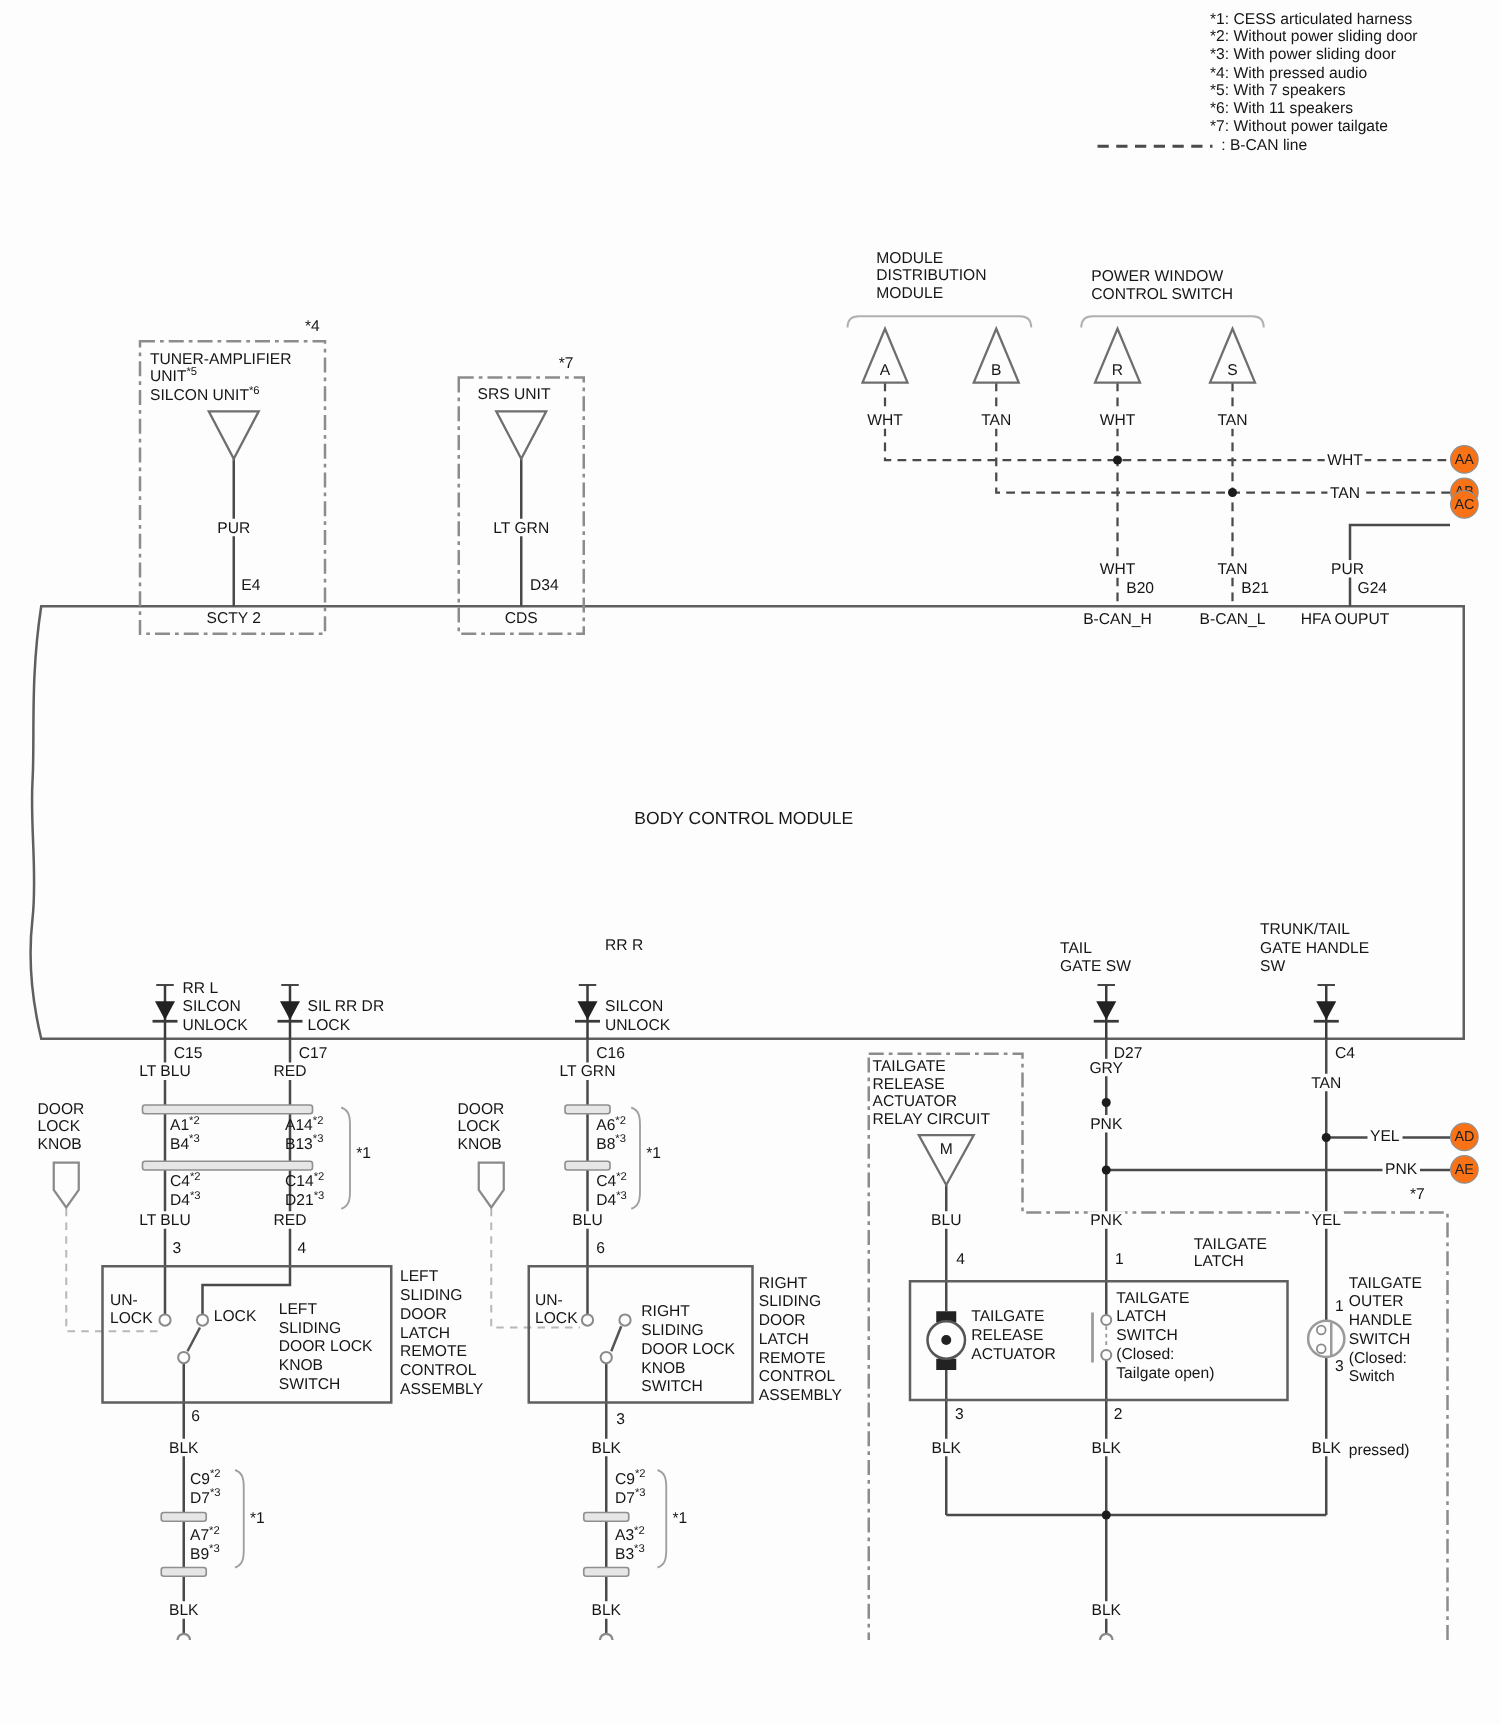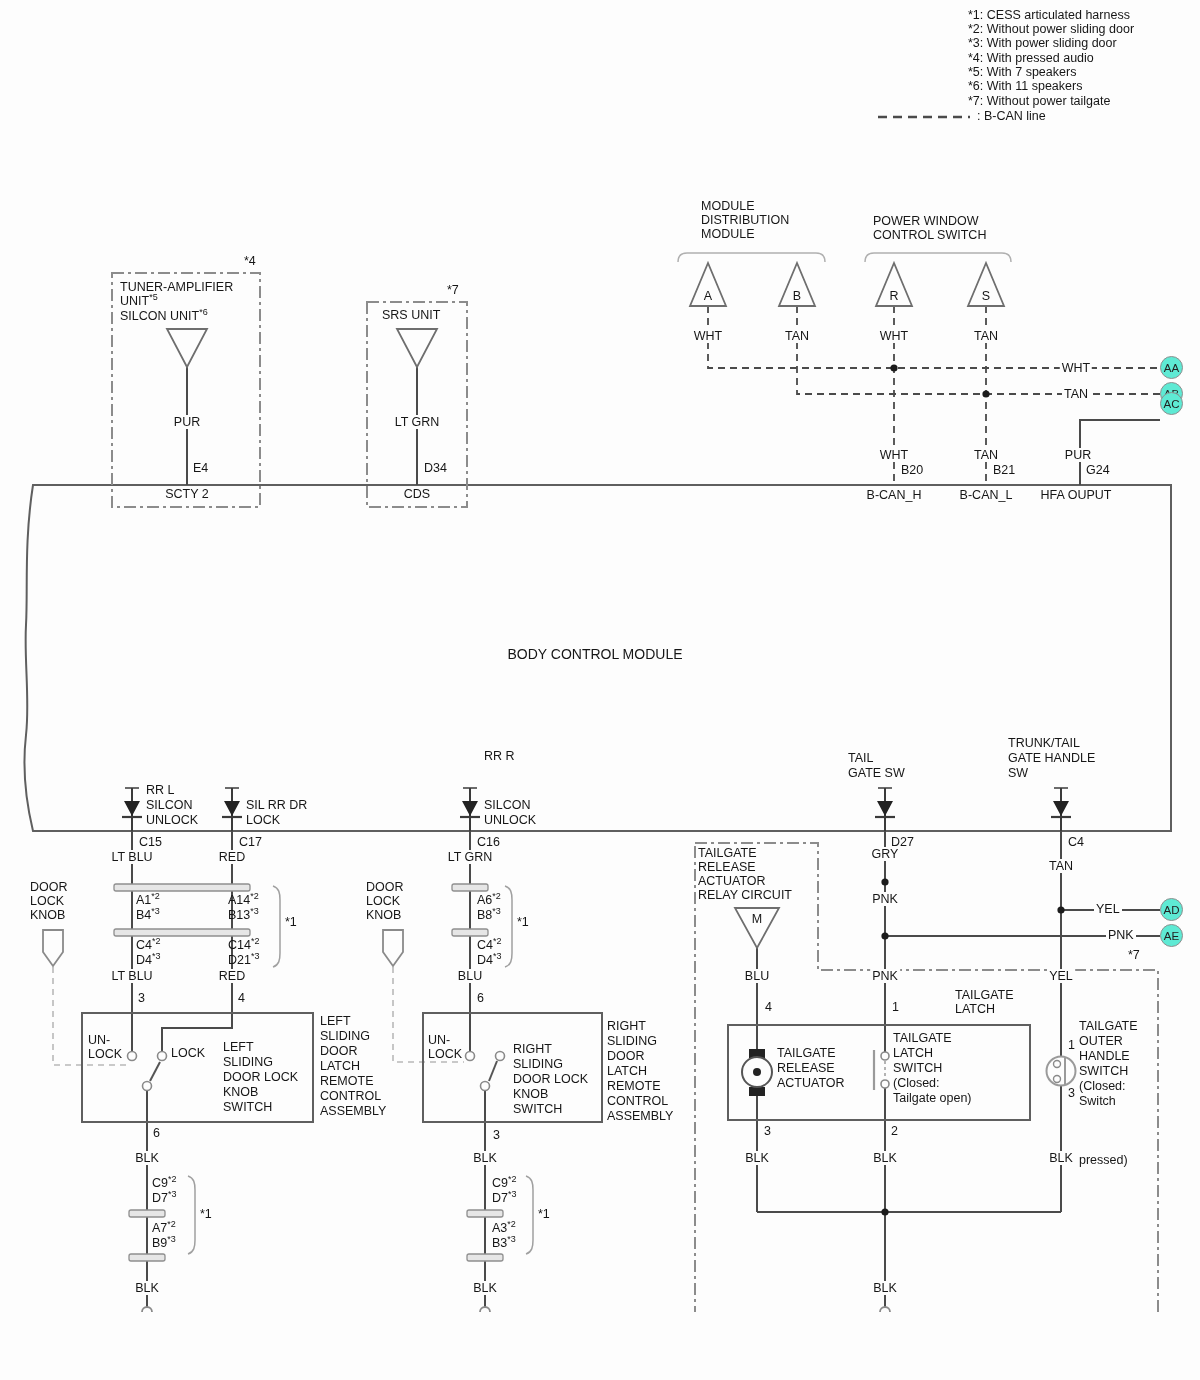--- a/index.html
+++ b/index.html
@@ -6,21 +6,21 @@
   #stage{position:relative;width:1200px;height:1312px;background:#fdfdfd;overflow:hidden;
          font-family:"Liberation Sans",sans-serif;}
   svg{position:absolute;left:0;top:0;}
   .lbl{position:absolute;font-size:12.5px;line-height:14px;color:#161616;white-space:nowrap;
        font-family:"Liberation Sans",sans-serif;}
   .c{transform:translateX(-50%);}
   .bg{background:#fdfdfd;padding:0 2px;}
   .big{font-size:14px;}
   sup{font-size:9px;line-height:0;}
   .circ{position:absolute;width:23px;height:23px;border:1.6px solid #8f8f8f;border-radius:50%;
-        background:#5eead4;display:flex;align-items:center;justify-content:center;
+        background:#f97316;display:flex;align-items:center;justify-content:center;
         font-size:11.5px;color:#222;box-sizing:border-box;}
 </style>
 </head>
 <body>
 
 <div id="stage">
 
 <svg width="1200" height="1380" viewBox="0 0 1200 1380">
 
   <g>

